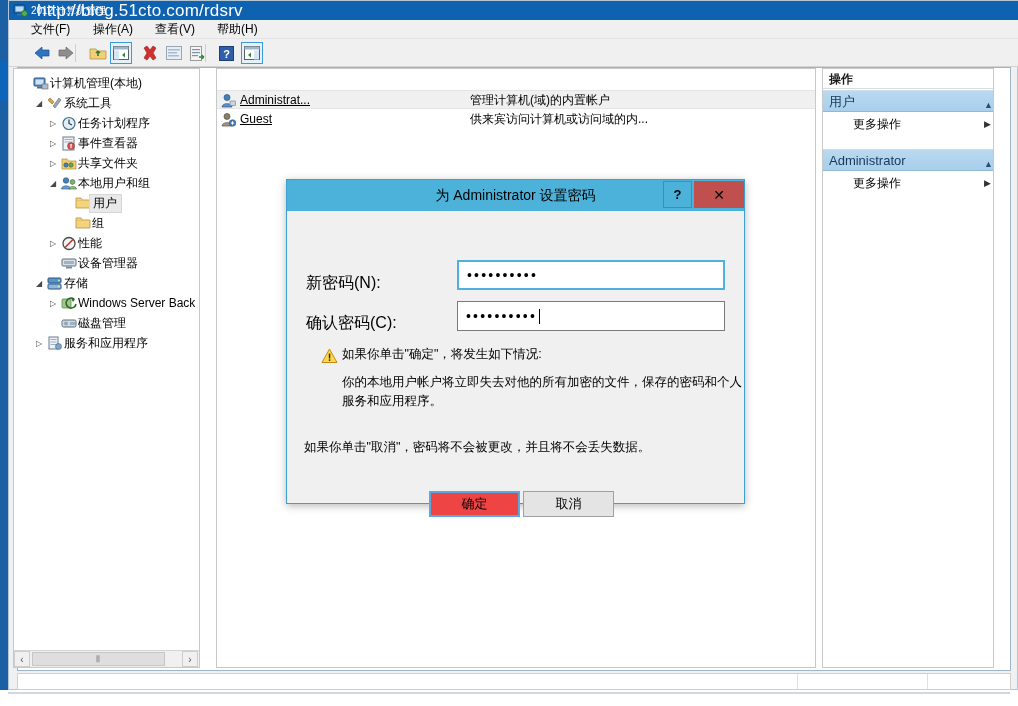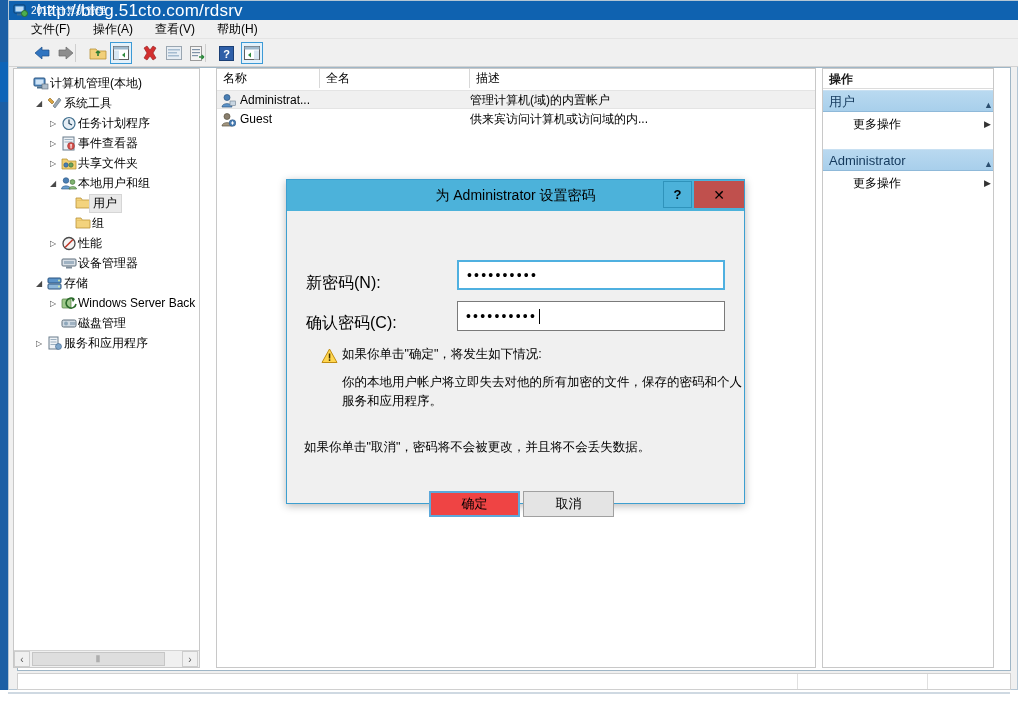--- a/index.html
+++ b/index.html
@@ -162,21 +162,21 @@
     padding-left: 6px; white-space: nowrap;
     background: #ffffff;
   }
   .lv-row {
     position: absolute; left: 0; height: 19px; width: 598px;
     font-size: 12px; line-height: 19px; color: #000;
   }
   .lv-row.sel { background: #f0f0f0; border-top:1px solid #e4e4e4; border-bottom:1px solid #e4e4e4;}
   .lv-cell-name {
     position: absolute; left: 4px; top: 0; display: flex; align-items: center;
-    height: 19px; white-space: nowrap;
+    height: 19px; white-space: nowrap; text-decoration: underline;
   }
   .lv-cell-desc {
     position: absolute; left: 253px; top: 0; height: 19px;
     white-space: nowrap;
   }
 
   
   .act-pane {
     position: absolute; left: 822px; top: 68px;
     width: 172px; height: 600px;
@@ -561,25 +561,20 @@
       </div>
 
     <div class="tree-scroll-row">
       <div class="hsb-arrow" style="left:0">‹</div>
       <div class="hsb-thumb">⦀</div>
       <div class="hsb-arrow" style="left:168px">›</div>
     </div>
   </div>
 
   <div class="list-pane">
-    <div class="lv-header">
-      <div class="lv-col" style="left:0px;width:103px">名称</div>
-      <div class="lv-col" style="left:103px;width:150px">全名</div>
-      <div class="lv-col" style="left:253px;width:345px;border-right:none">描述</div>
-    </div>
 
     <div class="lv-row sel" style="top:21px">
       <div class="lv-cell-name">
         <span style="margin-right:4px;display:flex;">
           <svg width="15" height="15" viewBox="0 0 15 15">
             <circle cx="6" cy="4.5" r="3" fill="#4a7fb5" stroke="#2b5480" stroke-width="0.7"></circle>
             <path d="M1 14 C1 9.5 11 9.5 11 14 Z" fill="#5b93c9" stroke="#2b5480" stroke-width="0.7"></path>
             <rect x="9" y="8" width="5.5" height="4.5" fill="#c9d6e2" stroke="#6d7d8c" stroke-width="0.6"></rect>
           </svg>
         </span>

